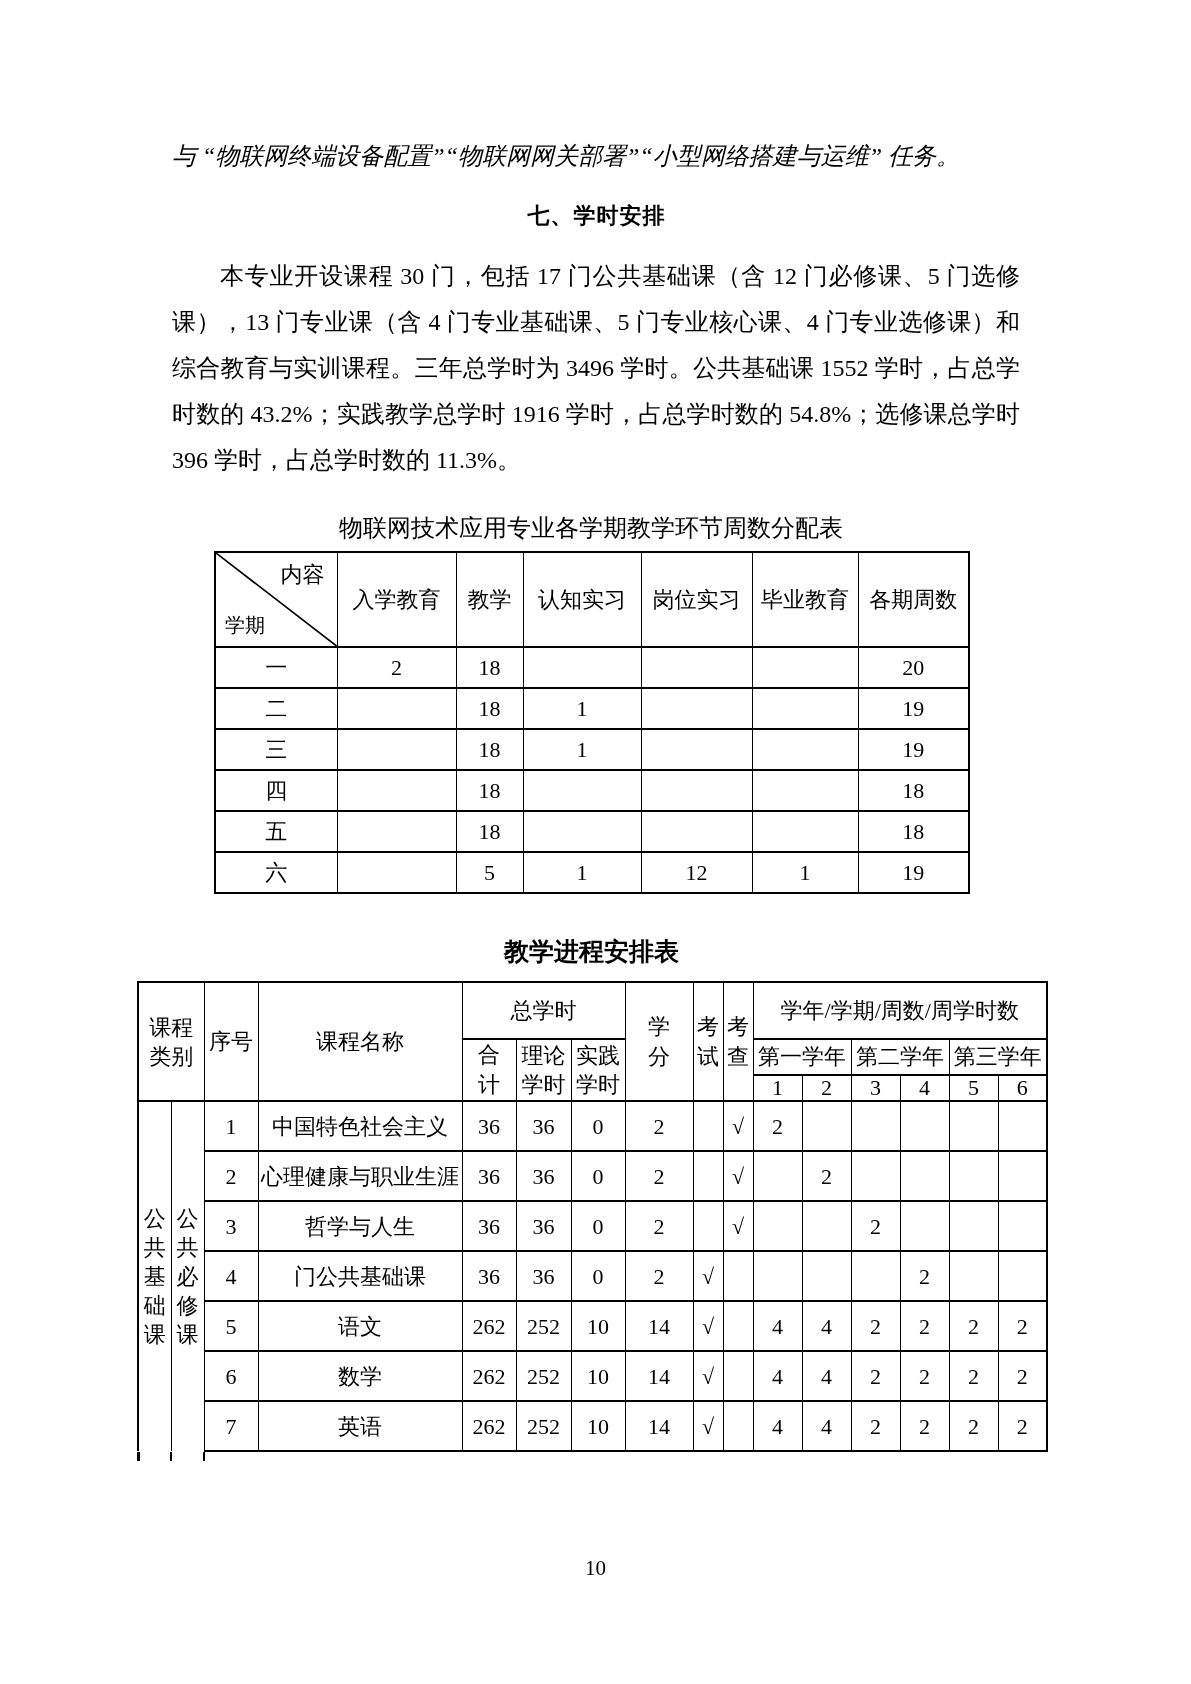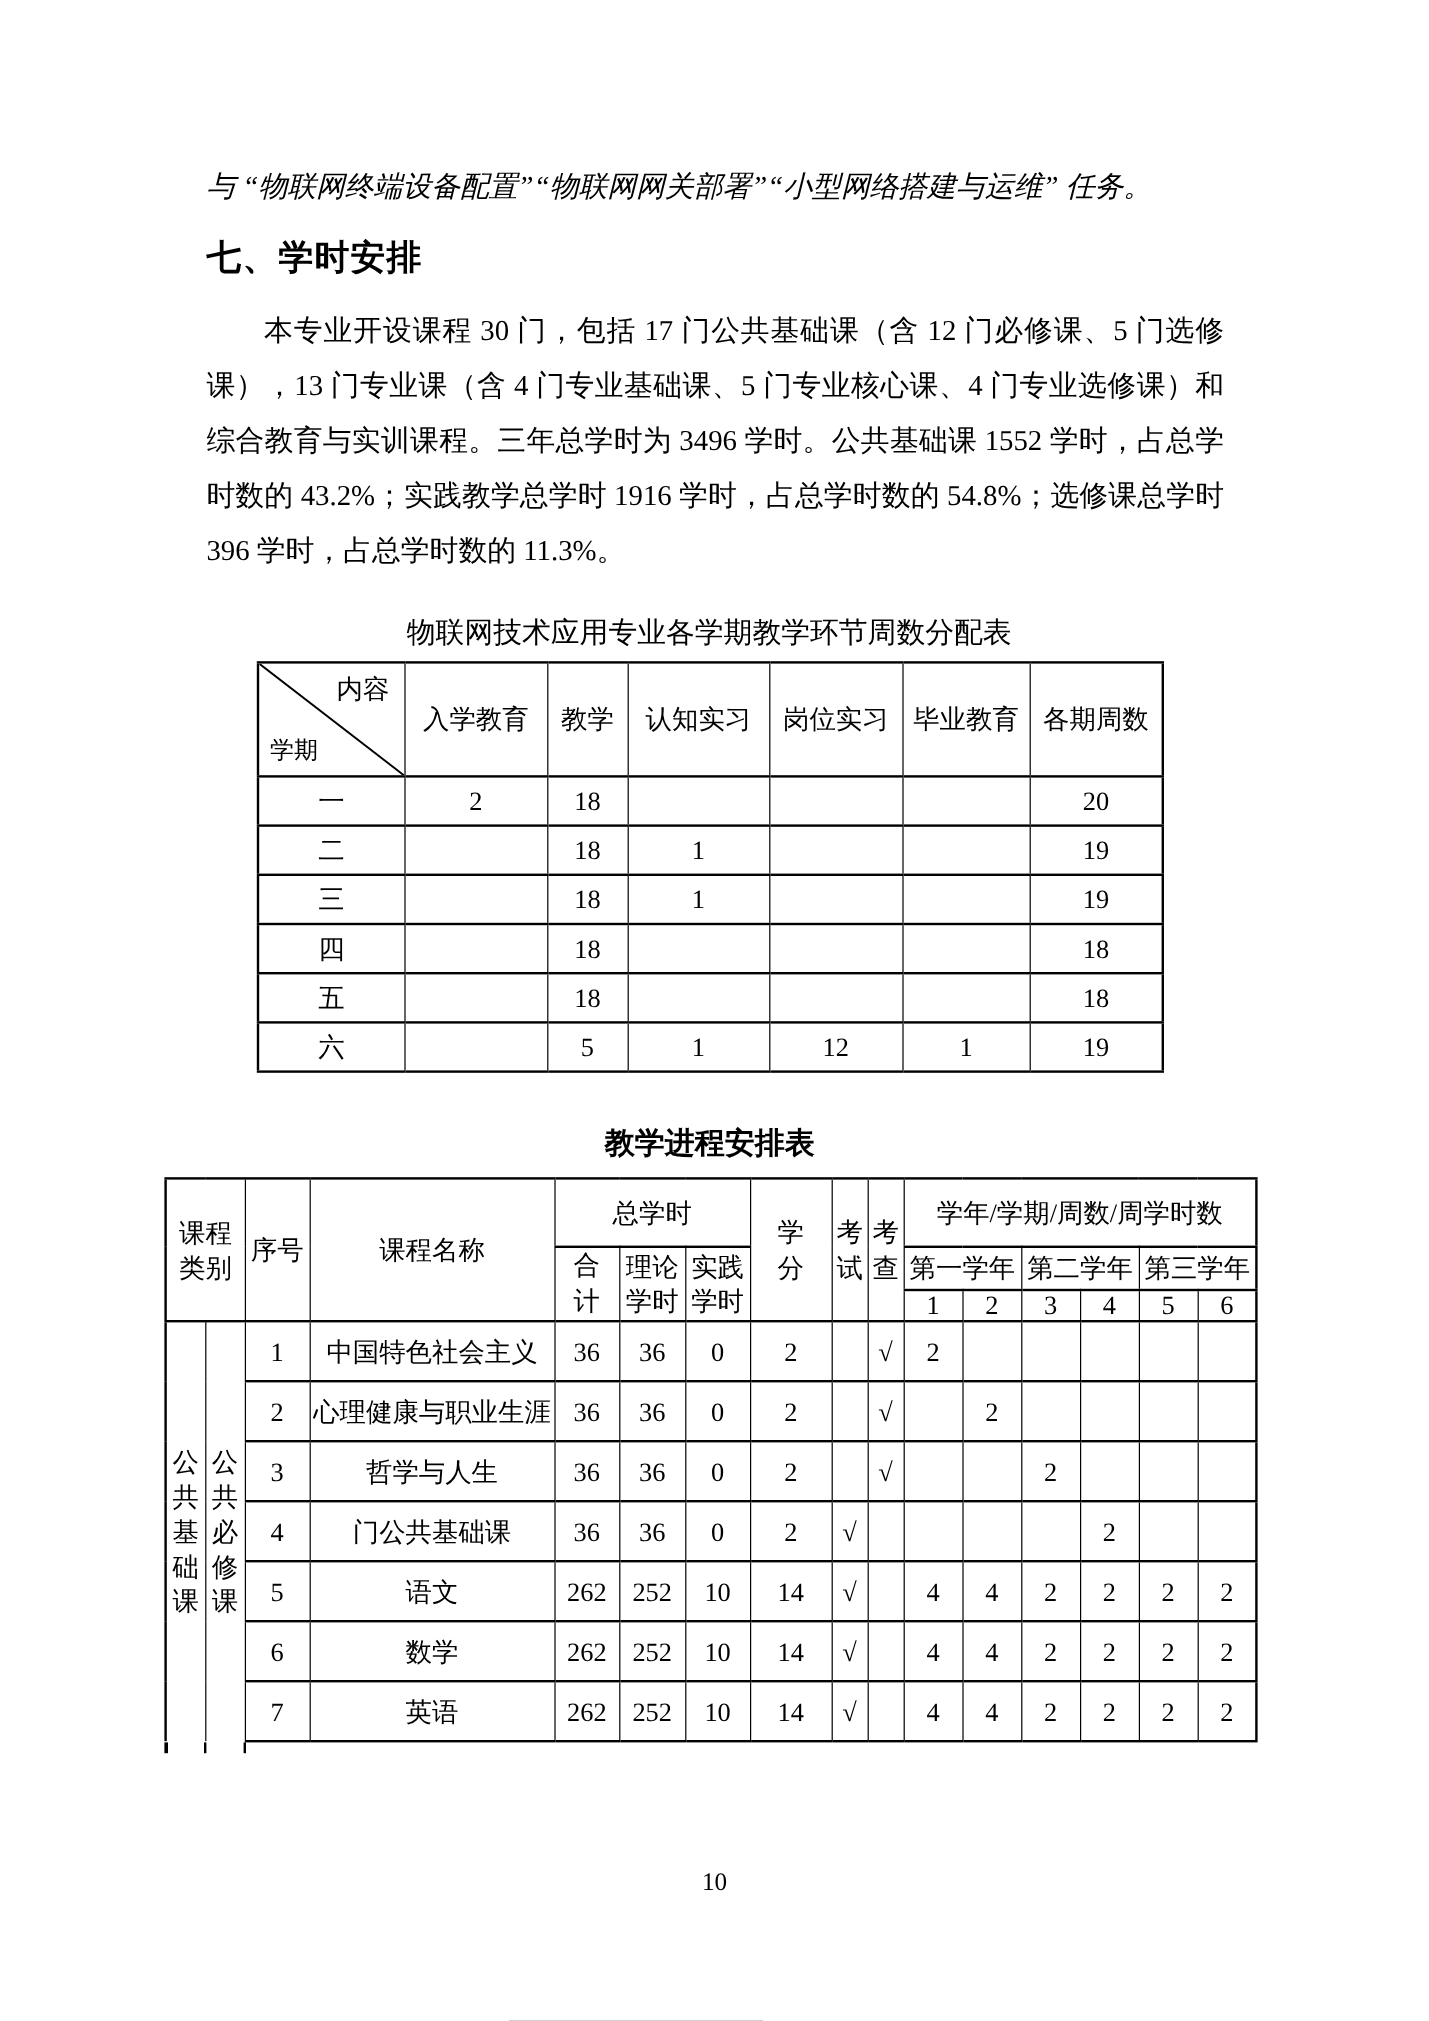--- a/index.html
+++ b/index.html
@@ -14,22 +14,23 @@
     overflow:hidden;
   }
   .intro {
     margin:141px 170px 0 172px;
     font-size:24px; line-height:31px;font-style:italic;
   }
   .hsec {
     margin:26px 170px 0 172px;
     font-family:"Liberation Sans","DejaVu Sans",sans-serif;
     font-weight:bold;
-    font-size:29px; line-height:35px;
+    font-size:22px; line-height:35px;
     letter-spacing:1px;
+    text-align:center;
   }
   .para {
     margin:20px 171px 0 172px;
     font-size:24px; line-height:46px;
     text-align:justify;
     text-indent:2em;
   }
   .t1-title {
     margin:30px 0 0 214px;
     width:754px;
@@ -53,21 +54,21 @@
   .t1 tr.hd td { height:95px; }
   .corner { position:relative; padding:16px;text-decoration:underline; }
   .corner svg { position:absolute; left:0; top:0; width:100%; height:100%; display:block; }
   .corner .c-top { position:absolute; top:7px; right:12px; font-size:22px; }
   .corner .c-bot { position:absolute; bottom:7px; left:9px; font-size:20px;text-align:center; }
   .h8 { margin-top:38px; }
   .t2-title {
     margin:44px 0 0 137px;
     width:909px;
     text-align:center;
-    font-family:Liberation Sans, sans-serif;
+    font-family:Liberation Mono, monospace;
     font-weight:bold;
     font-size:25px; line-height:31px;
   }
   .t2wrap { position:relative; margin:12px 0 0 137px; width:1073px; }
   .t2 {
     width:909px;
     border:2.5px solid #000;
     border-bottom:none;
     font-size:22px;
   }

